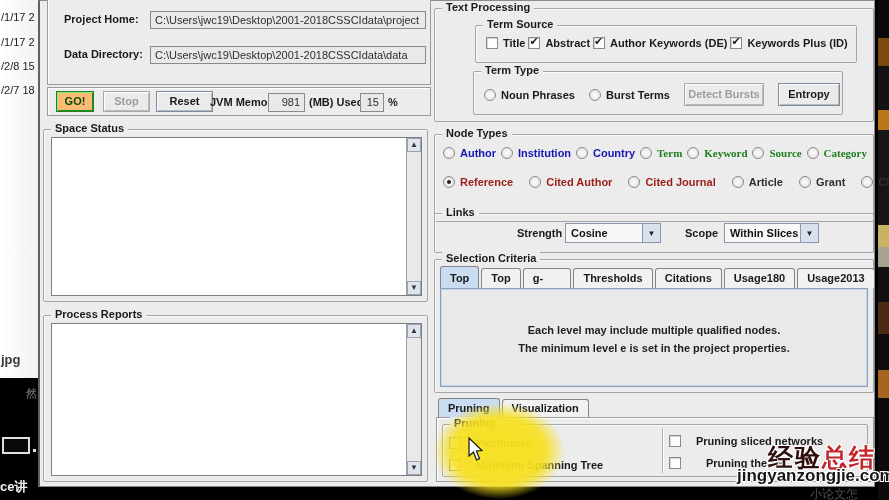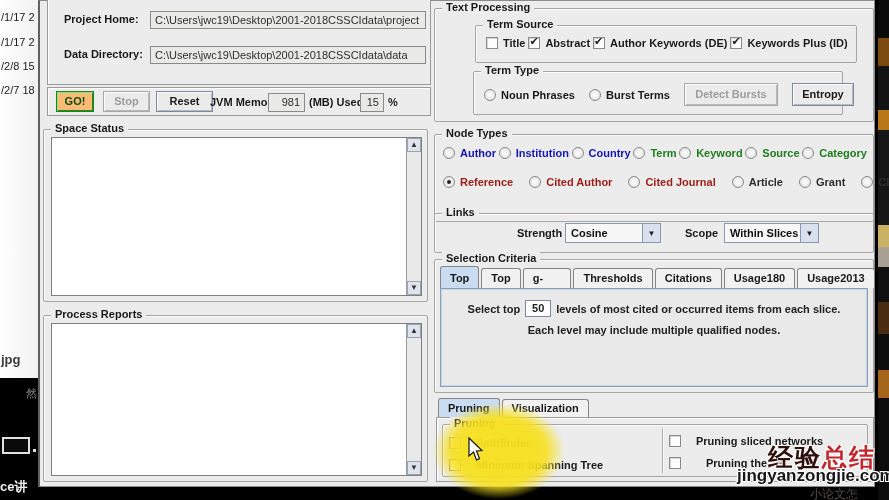--- a/index.html
+++ b/index.html
@@ -57,21 +57,21 @@
 
   
   .cb-item, .rd-item { display:flex; align-items:center; gap:5px; white-space:nowrap; }
   .cb { width:12px; height:12px; background:#fdfdfd; border:1px solid #8a8a8a;
         box-shadow:inset 1px 1px 0 #d7d7d7; position:relative; flex:0 0 12px; }
   .cb.checked::after { content:"✔"; position:absolute; left:0px; top:-3px; font-size:11px; color:#222; }
   .rd { width:12px; height:12px; border-radius:50%; background:radial-gradient(#ffffff,#dcdcdc);
         border:1px solid #8a8a8a; position:relative; flex:0 0 12px; }
   .rd.selected::after { content:""; position:absolute; left:3px; top:3px; width:4px; height:4px;
         border-radius:50%; background:#222; }
-  .c-blue  { color:#1515b5; } .c-green { color:#1f7d1f; }
+  .c-blue  { color:#1515b5; } .c-green { color:#1f7d1f;font-family:Liberation Serif, serif; }
   .c-red   { color:#9c1d15;text-align:right; } .c-dark  { color:#2f2f2f; }
 
   
   .combo { position:absolute; height:20px; background:#f7f7f7; border:1px solid #8a98ac;
            font-size:11px; font-weight:bold; color:#111; display:flex; align-items:center; }
   .combo .cval { flex:1; padding-left:5px; overflow:hidden; white-space:nowrap; }
   .combo .carw { width:18px; height:100%; background:#d9e1ee; border-left:1px solid #8a98ac;
                  font-size:8px; color:#222; display:flex; align-items:center; justify-content:center; }
 
   
@@ -200,21 +200,21 @@
       <span class="gtitle">Term Type</span>
       <div class="abs" style="left:10px;top:11px;display:flex;gap:14px;align-items:center">
         <span class="rd-item">
           <span class="rd"></span>
           <span class="lbl">Noun Phrases</span>
         </span>
         <span class="rd-item">
           <span class="rd"></span>
           <span class="lbl">Burst Terms</span>
         </span>
-        <span class="btn disabled" style="position:relative;width:94px;height:23px;line-height:21px">Detect Bursts</span>
+        <span class="btn disabled" style="position:relative;width:80px;height:23px;line-height:21px">Detect Bursts</span>
         <span class="btn" style="position:relative;width:62px;height:23px;line-height:21px">Entropy</span>
       </div>
     </div>
   </div>
 
   <div class="group" style="left:394px;top:133px;width:440px;height:88px">
     <span class="gtitle">Node Types</span>
     <div class="abs" style="left:8px;right:6px;top:12px;display:flex;justify-content:space-between">
       <span class="rd-item">
           <span class="rd"></span>
@@ -292,27 +292,25 @@
     <div class="tabrow" style="left:5px;top:6px;height:22px">
       <span class="tab active">Top N</span>
       <span class="tab">Top N%</span>
       <span class="tab">g-index</span>
       <span class="tab">Thresholds</span>
       <span class="tab">Citations</span>
       <span class="tab">Usage180</span>
       <span class="tab">Usage2013</span>
     </div>
     <div class="tabcontent" style="left:5px;top:28px;width:428px;height:99px">
-      <div class="center-line" style="top:11px">
-        <span class="ctext">Select top</span>
-        <span class="mini-input">50</span>
-        <span class="ctext">levels of most cited or occurred items from each slice.</span>
-      </div>
       <div class="center-line" style="top:35px">
           <span class="ctext">Each level may include multiple qualified nodes.</span>
+        </div>
+      <div class="center-line" style="top:53px">
+          <span class="ctext">The minimum level e is set in the project properties.</span>
         </div>
     </div>
   </div>
 
   <div class="tabrow" style="left:398px;top:397px;height:19px">
     <span class="tab active" style="height:19px;line-height:18px">Pruning</span>
     <span class="tab" style="height:18px;line-height:17px">Visualization</span>
   </div>
   <div class="panel-border" style="left:396px;top:416px;width:438px;height:65px">
     <div class="group" style="left:5px;top:6px;width:426px;height:53px">

